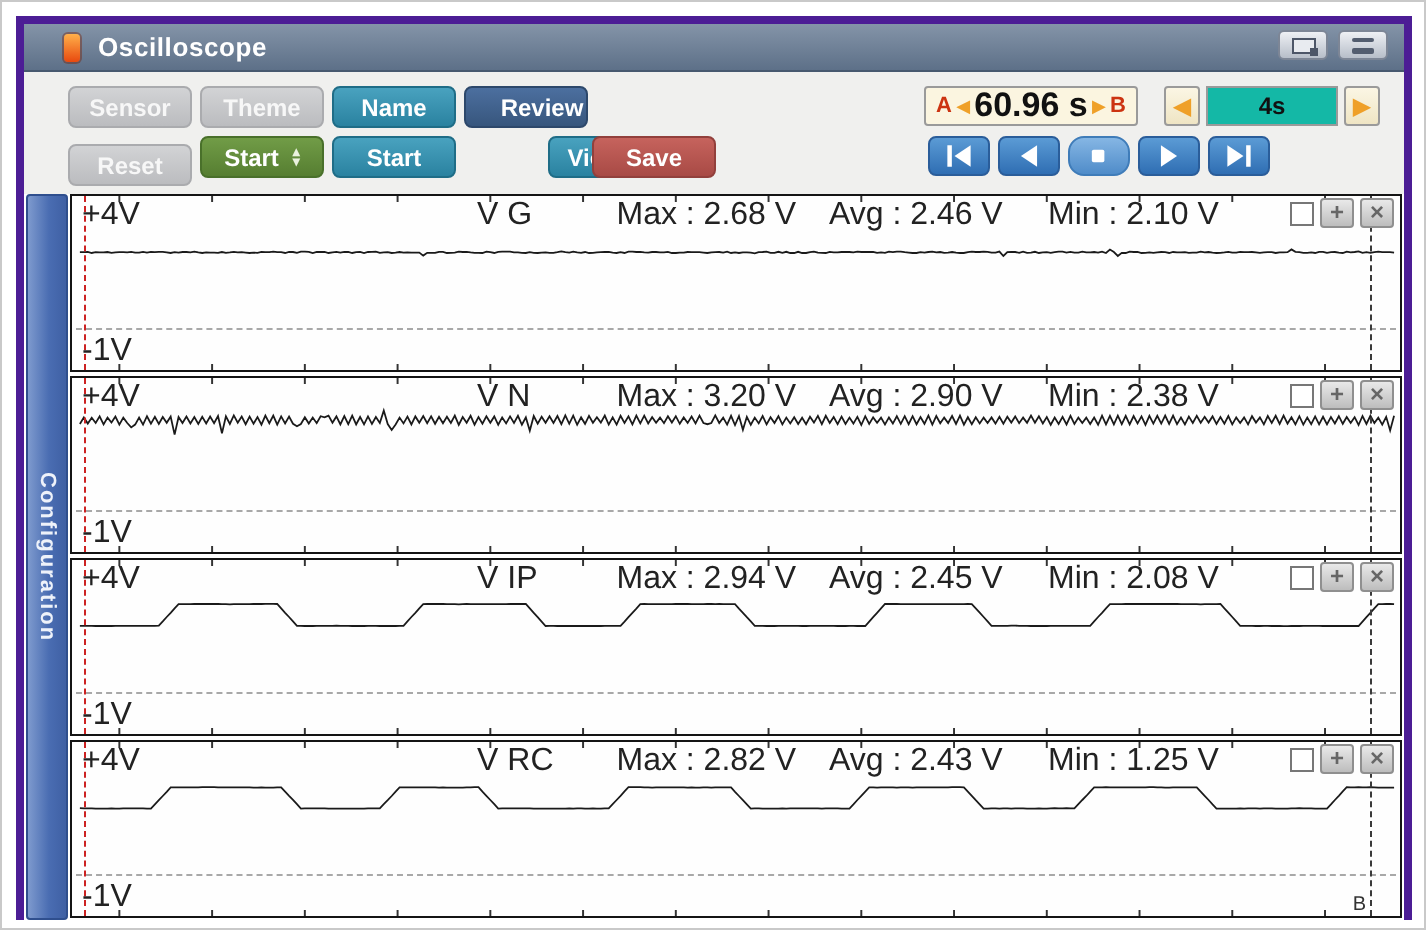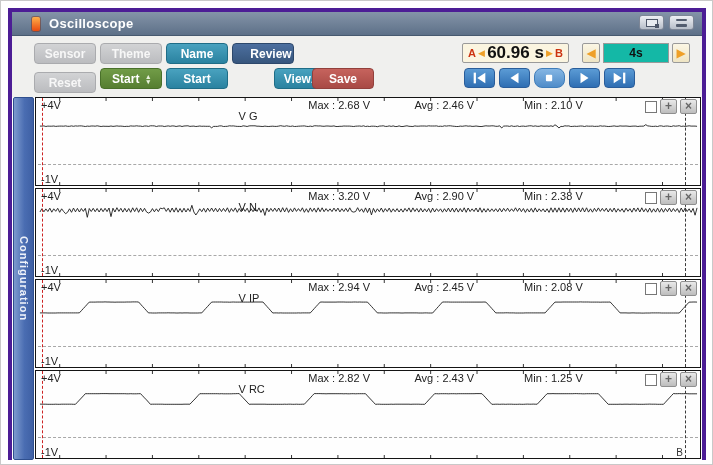--- a/index.html
+++ b/index.html
@@ -96,24 +96,24 @@
   }
   .channels{position:absolute;left:23px;top:0;right:1px;}
   .channel{
     position:relative;height:89px;margin-bottom:2px;background:#fefefe;
     border:1px solid #141414;box-sizing:border-box;
   }
   .wave{position:absolute;left:0;top:0;width:100%;height:100%;}
   .gridline{position:absolute;left:2px;right:2px;top:66px;border-top:1px dashed #a8a8a8;}
   .cursor-a{position:absolute;left:6px;top:0;bottom:0;border-left:1px dashed #cc2222;}
   .cursor-b{position:absolute;right:14px;top:0;bottom:0;border-left:1px dashed #3a3a3a;}
-  .lbl{position:absolute;font-size:11px;color:#222;white-space:nowrap;}
+  .lbl{position:absolute;font-size:16px;color:#222;white-space:nowrap;}
   .l-top{left:5px;top:1px;}
   .l-bot{left:5px;bottom:0px;}
-  .l-name{left:30.5%;top:12px;}
+  .l-name{left:30.5%;top:1px;}
   .l-max{left:41%;top:1px;}
   .l-avg{left:57%;top:1px;}
   .l-min{left:73.5%;top:1px;}
   .l-bcur{right:17px;bottom:0px;font-size:10px;color:#333;}
   .ch-ctrl{position:absolute;right:3px;top:1px;display:flex;gap:3px;align-items:center;}
   .chk{width:12px;height:12px;background:#fff;border:1px solid #777;box-sizing:border-box;}
   .mini{
     width:17px;height:15px;border:1px solid #8f8f8f;border-radius:2px;
     background:linear-gradient(#e9e9e9,#bdbdbd);color:#666;
     font-size:12px;font-weight:bold;line-height:13px;text-align:center;
@@ -149,21 +149,21 @@
   <button class="btn b-disabled" style="left:22px;top:60px;width:62px;text-align:right;">Reset</button>
   <button class="btn b-green" style="left:88px;top:56px;width:62px;">
     <span>Start</span>
     <span class="spin">
       <span>▴</span>
         <span>▾</span>
     </span>
   </button>
   <button class="btn b-teal" style="left:154px;top:56px;width:62px;">Start</button>
   <button class="btn b-teal" style="left:220px;top:56px;width:62px;margin-left:42px;">ViewAll</button>
-  <button class="btn b-red" style="left:300px;top:56px;width:62px;text-align:center;">Save</button>
+  <button class="btn b-red" style="left:284px;top:56px;width:62px;text-align:center;">Save</button>
 
   <div class="ab-box">
     <span class="ab-letter">A</span>
     <span class="ab-arrow">◀</span>
     <span class="ab-value">60.96 s</span>
     <span class="ab-arrow">▶</span>
     <span class="ab-letter">B</span>
   </div>
 
   <div class="nudge" style="left:570px;">

